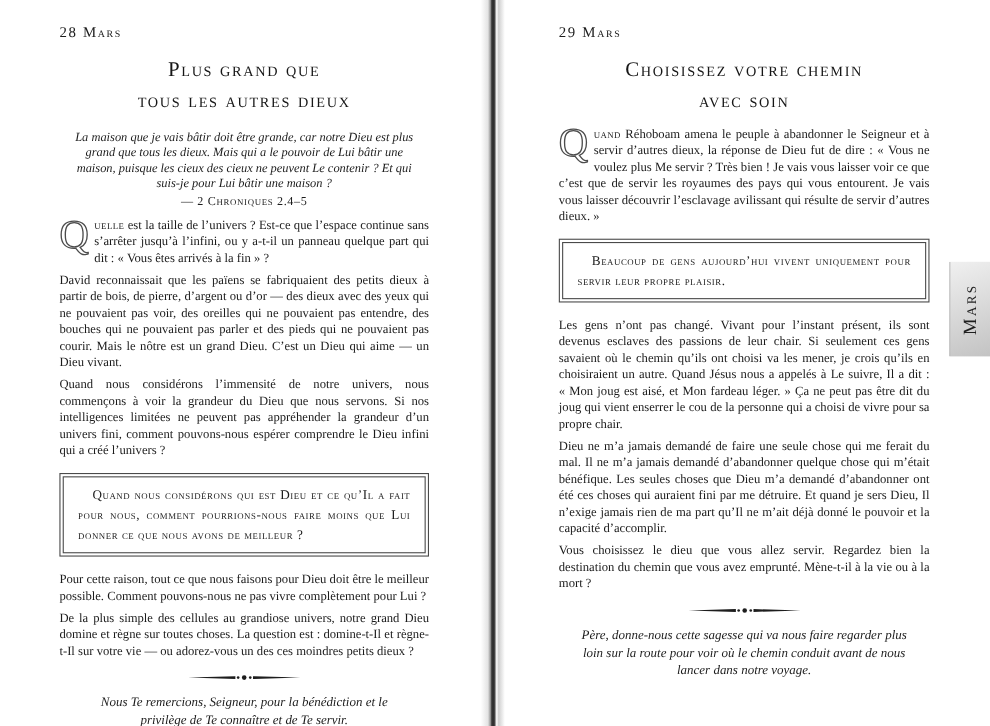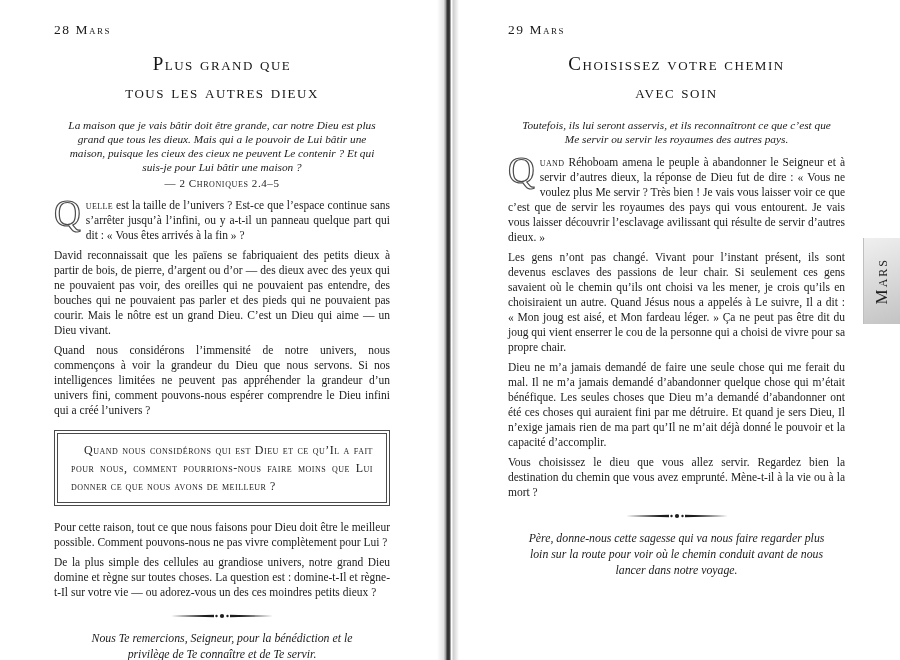--- a/index.html
+++ b/index.html
@@ -115,25 +115,27 @@
     </svg>
 
     <div class="prayer">Nous Te remercions, Seigneur, pour la bénédiction et le privilège de Te connaître et de Te servir.</div>
   </div>
 
   <div class="page page-right">
     <div class="date"><span>29</span> <span class="sc">Mars</span></div>
 
     <h1 class="title"><span>Choisissez votre chemin</span><br><span>avec soin</span></h1>
 
-    <div class="epigraph">Toutefois, ils lui seront asservis, et ils reconnaîtront ce que c’est que Me servir ou servir les royaumes des autres pays.</div>
 
     <div class="body">
       <p><span class="dropcap">Q</span><span class="lead-caps">uand</span><span> Réhoboam amena le peuple à abandonner le Seigneur et à servir d’autres dieux, la réponse de Dieu fut de dire&nbsp;: «&nbsp;Vous ne voulez plus Me servir&nbsp;? Très bien&nbsp;! Je vais vous laisser voir ce que c’est que de servir les royaumes des pays qui vous entourent. Je vais vous laisser découvrir l’esclavage avilissant qui résulte de servir d’autres dieux.&nbsp;»</span></p>
 
+      <div class="callout">
+        <p>Beaucoup de gens aujourd’hui vivent uniquement pour servir leur propre plaisir.</p>
+      </div>
 
       <p>Les gens n’ont pas changé. Vivant pour l’instant présent, ils sont devenus esclaves des passions de leur chair. Si seulement ces gens savaient où le chemin qu’ils ont choisi va les mener, je crois qu’ils en choisiraient un autre. Quand Jésus nous a appelés à Le suivre, Il a dit&nbsp;: «&nbsp;Mon joug est aisé, et Mon fardeau léger.&nbsp;» Ça ne peut pas être dit du joug qui vient enserrer le cou de la personne qui a choisi de vivre pour sa propre chair.</p>
       <p>Dieu ne m’a jamais demandé de faire une seule chose qui me ferait du mal. Il ne m’a jamais demandé d’abandonner quelque chose qui m’était bénéfique. Les seules choses que Dieu m’a demandé d’abandonner ont été ces choses qui auraient fini par me détruire. Et quand je sers Dieu, Il n’exige jamais rien de ma part qu’Il ne m’ait déjà donné le pouvoir et la capacité d’accomplir.</p>
       <p>Vous choisissez le dieu que vous allez servir. Regardez bien la destination du chemin que vous avez emprunté. Mène-t-il à la vie ou à la mort&nbsp;?</p>
     </div>
 
     <svg class="ornament" width="104" height="10" viewBox="0 0 104 10">
       <polygon points="1,5 44,3.7 44,6.3" fill="#1d1d1d"></polygon>
       <polygon points="103,5 60,3.7 60,6.3" fill="#1d1d1d"></polygon>
       <circle cx="52" cy="5" r="2.1" fill="#1d1d1d"></circle>

